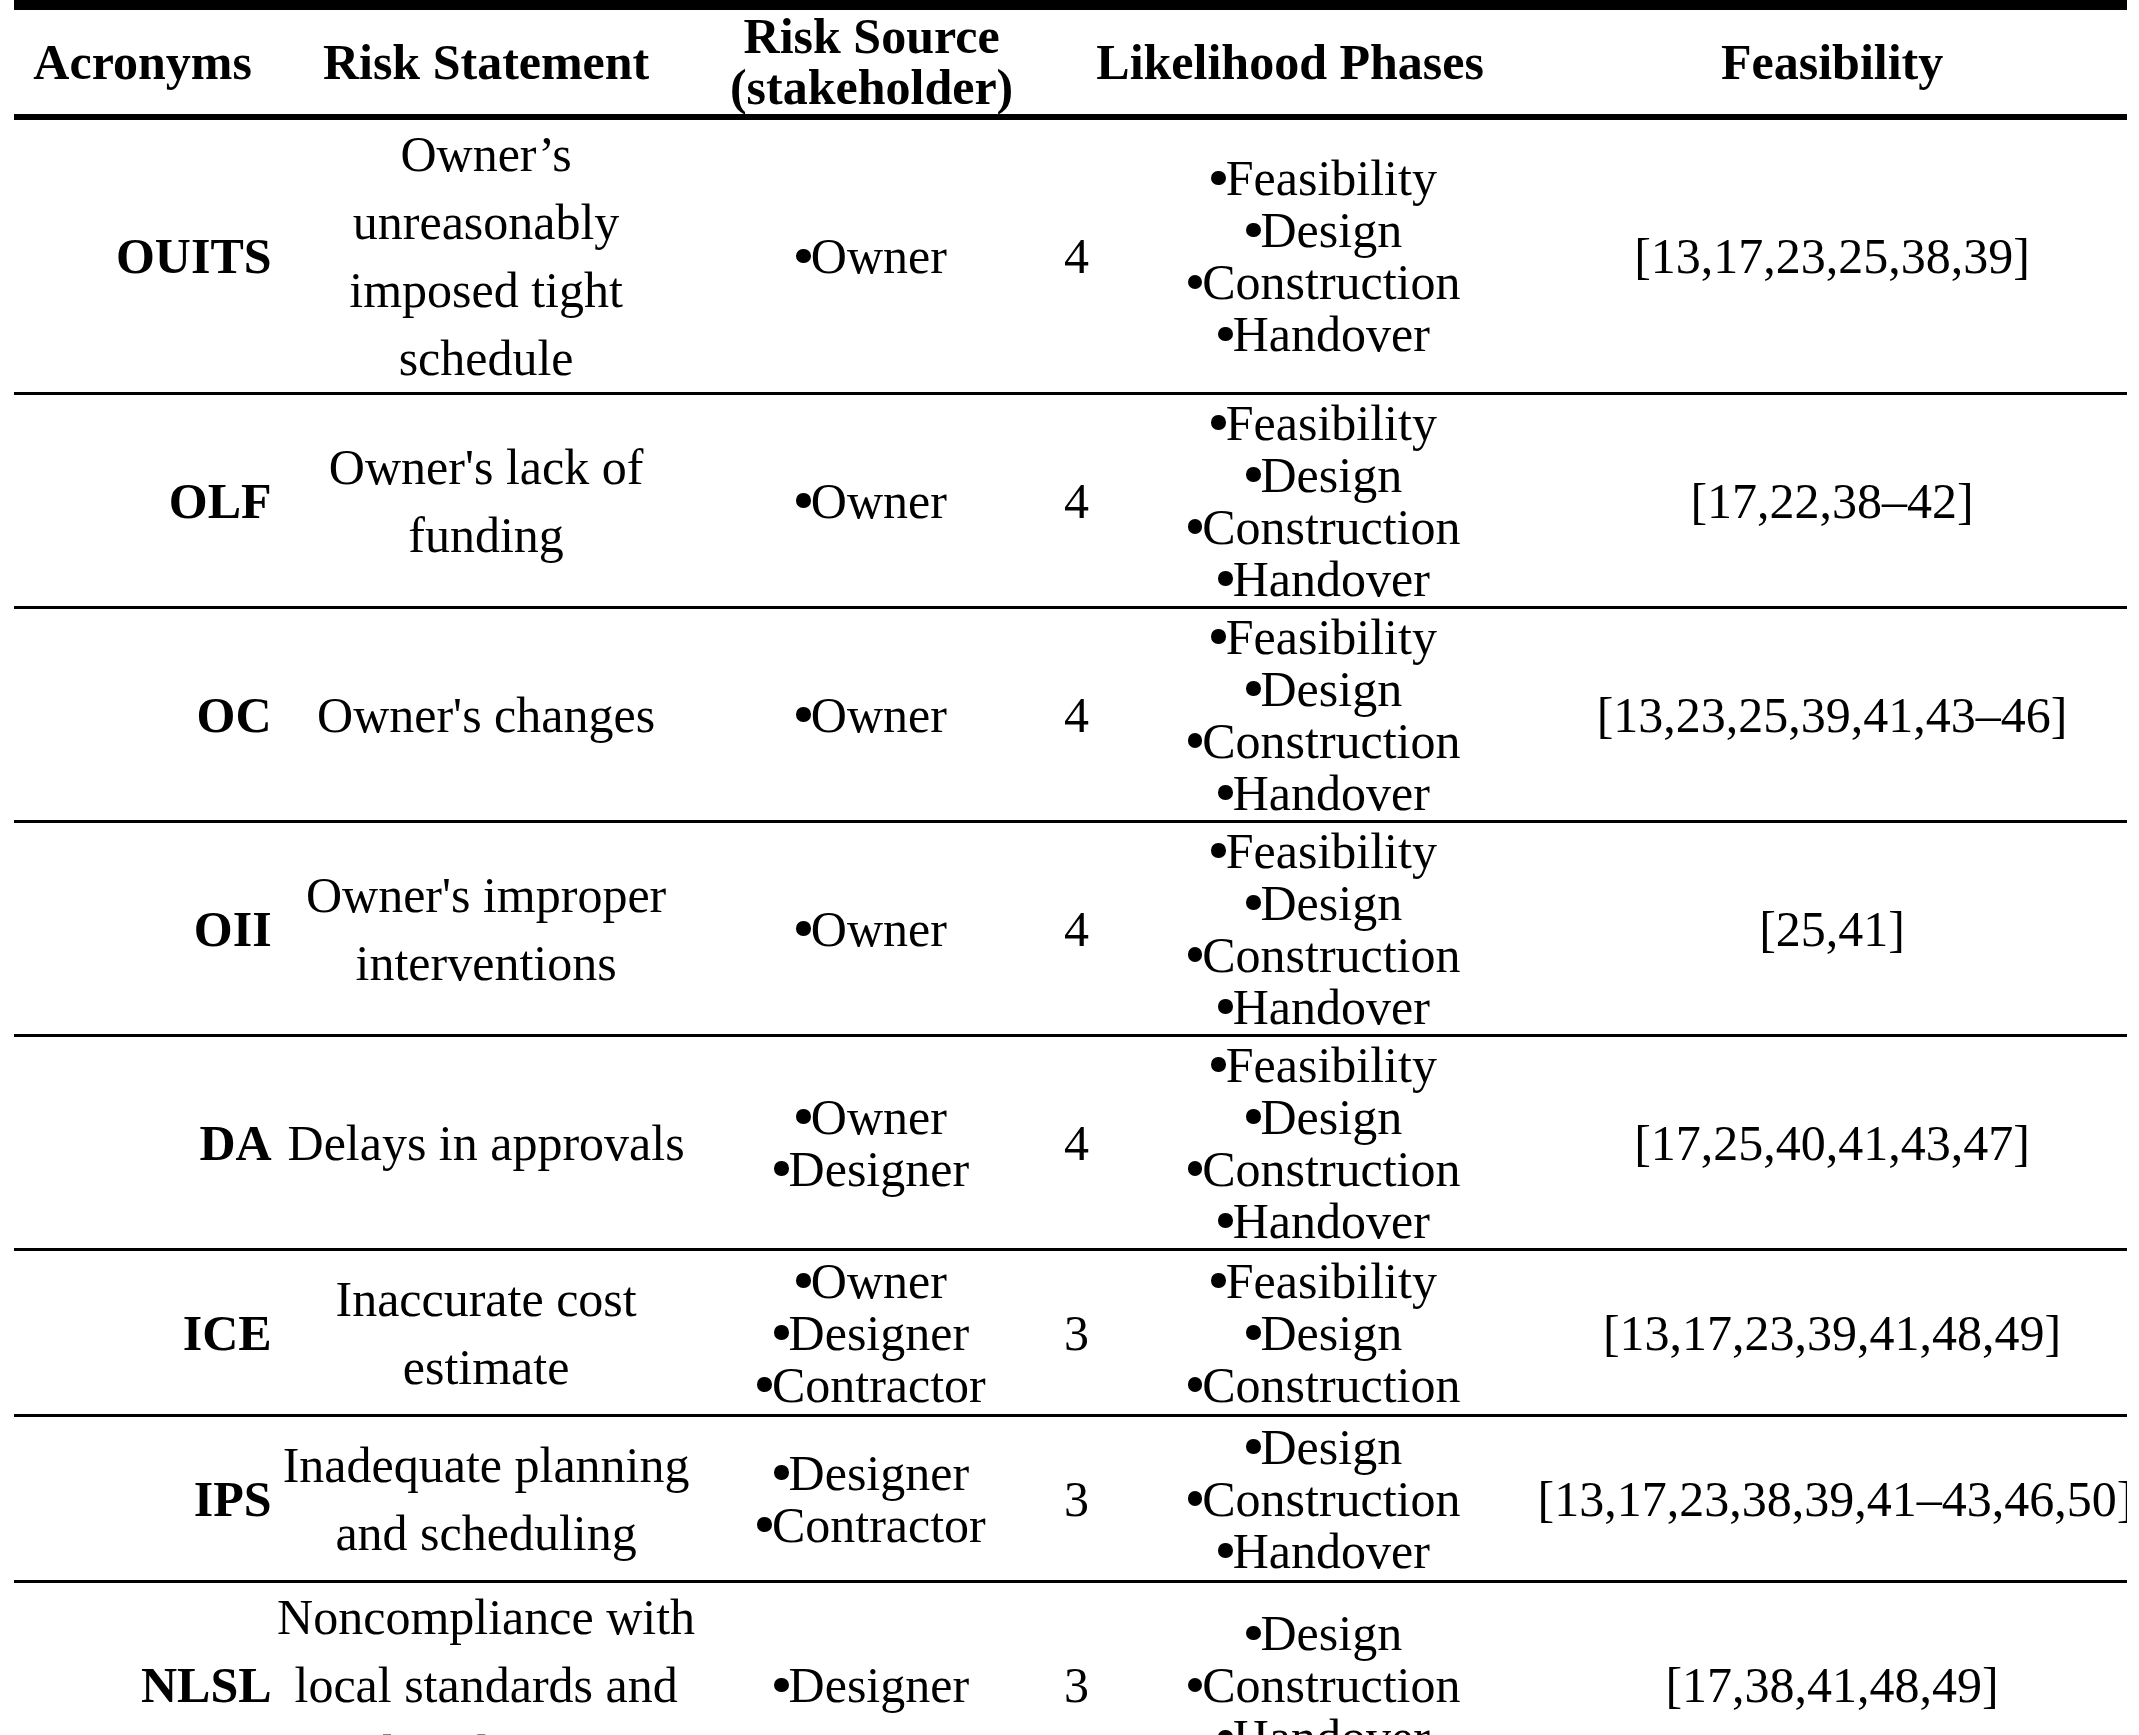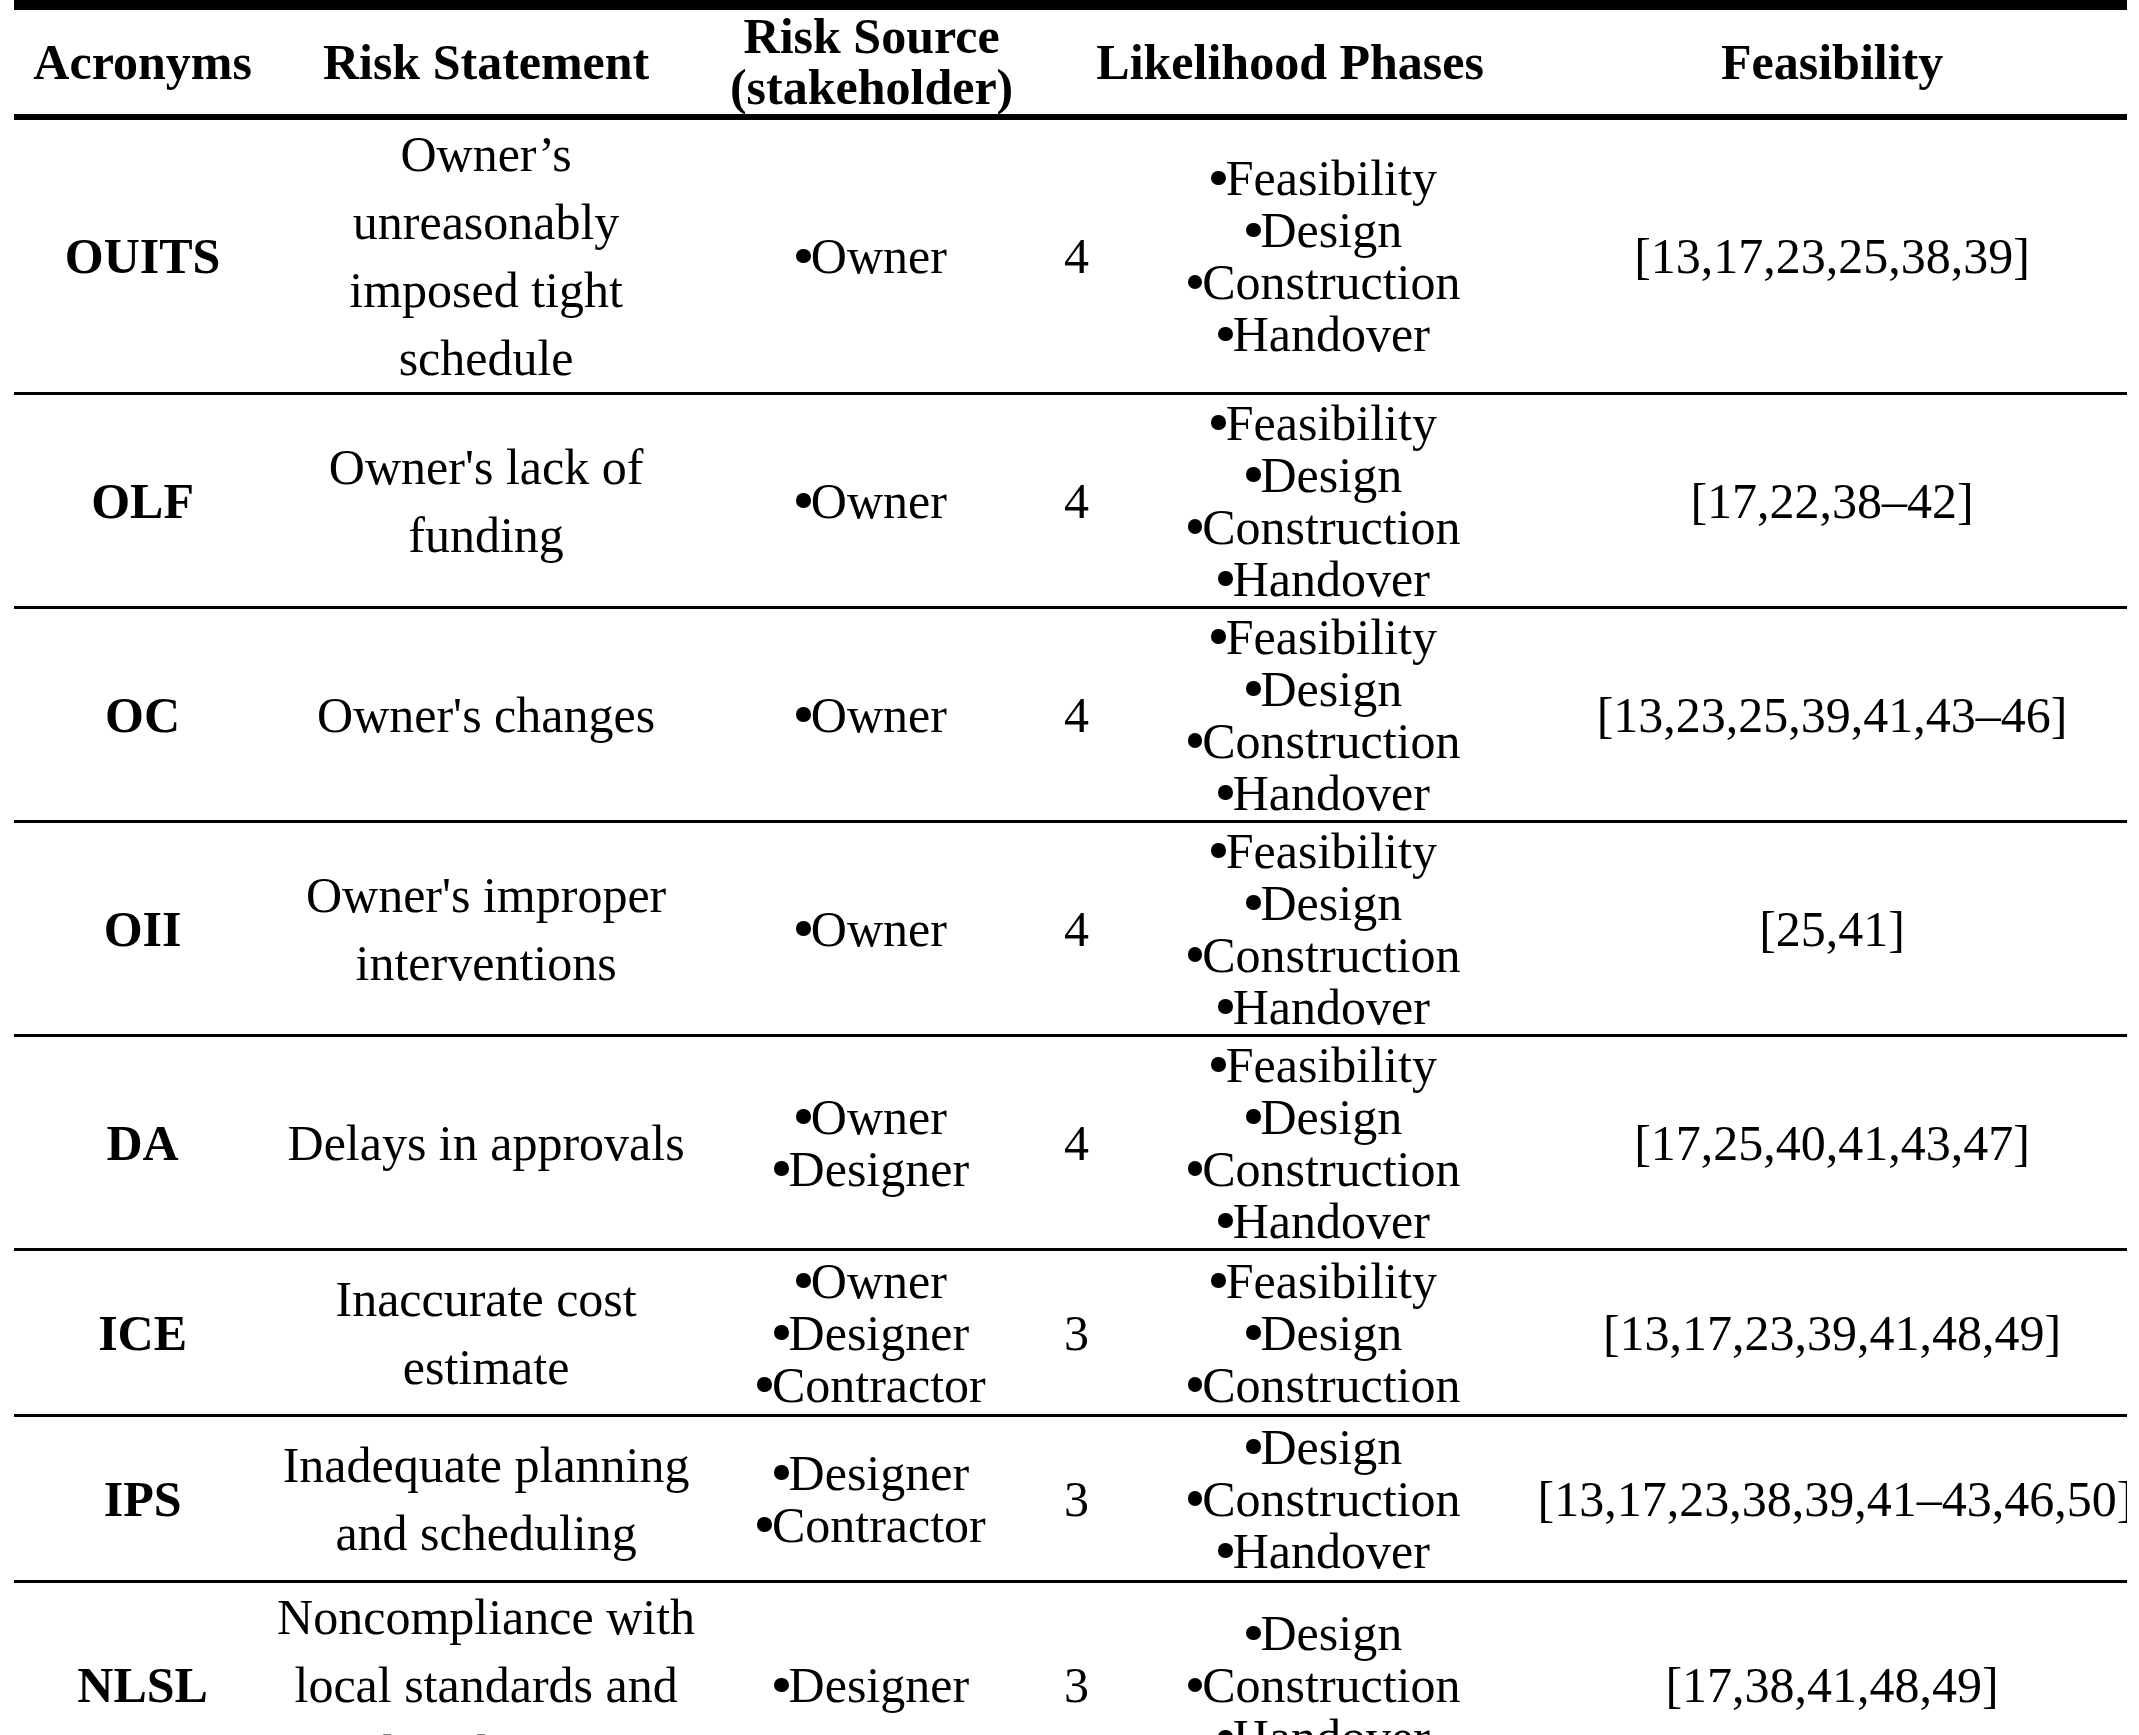--- a/index.html
+++ b/index.html
@@ -35,21 +35,21 @@
     text-align: center;
     vertical-align: middle;
     padding: 0;
     overflow: hidden;
   }
   th {
     font-weight: bold;
     line-height: 51px;
     white-space: pre-line;
   }
-  td.acronym { font-weight: bold; }
+  td.acronym { font-weight: bold; text-align: right; }
   td.statement { line-height: 68px; white-space: pre-line; }
   td.references { white-space: nowrap; }
 
   ul.blist {
     list-style: none;
     margin: 0;
     padding: 0;
   }
   li.bitem {
     display: flex;

